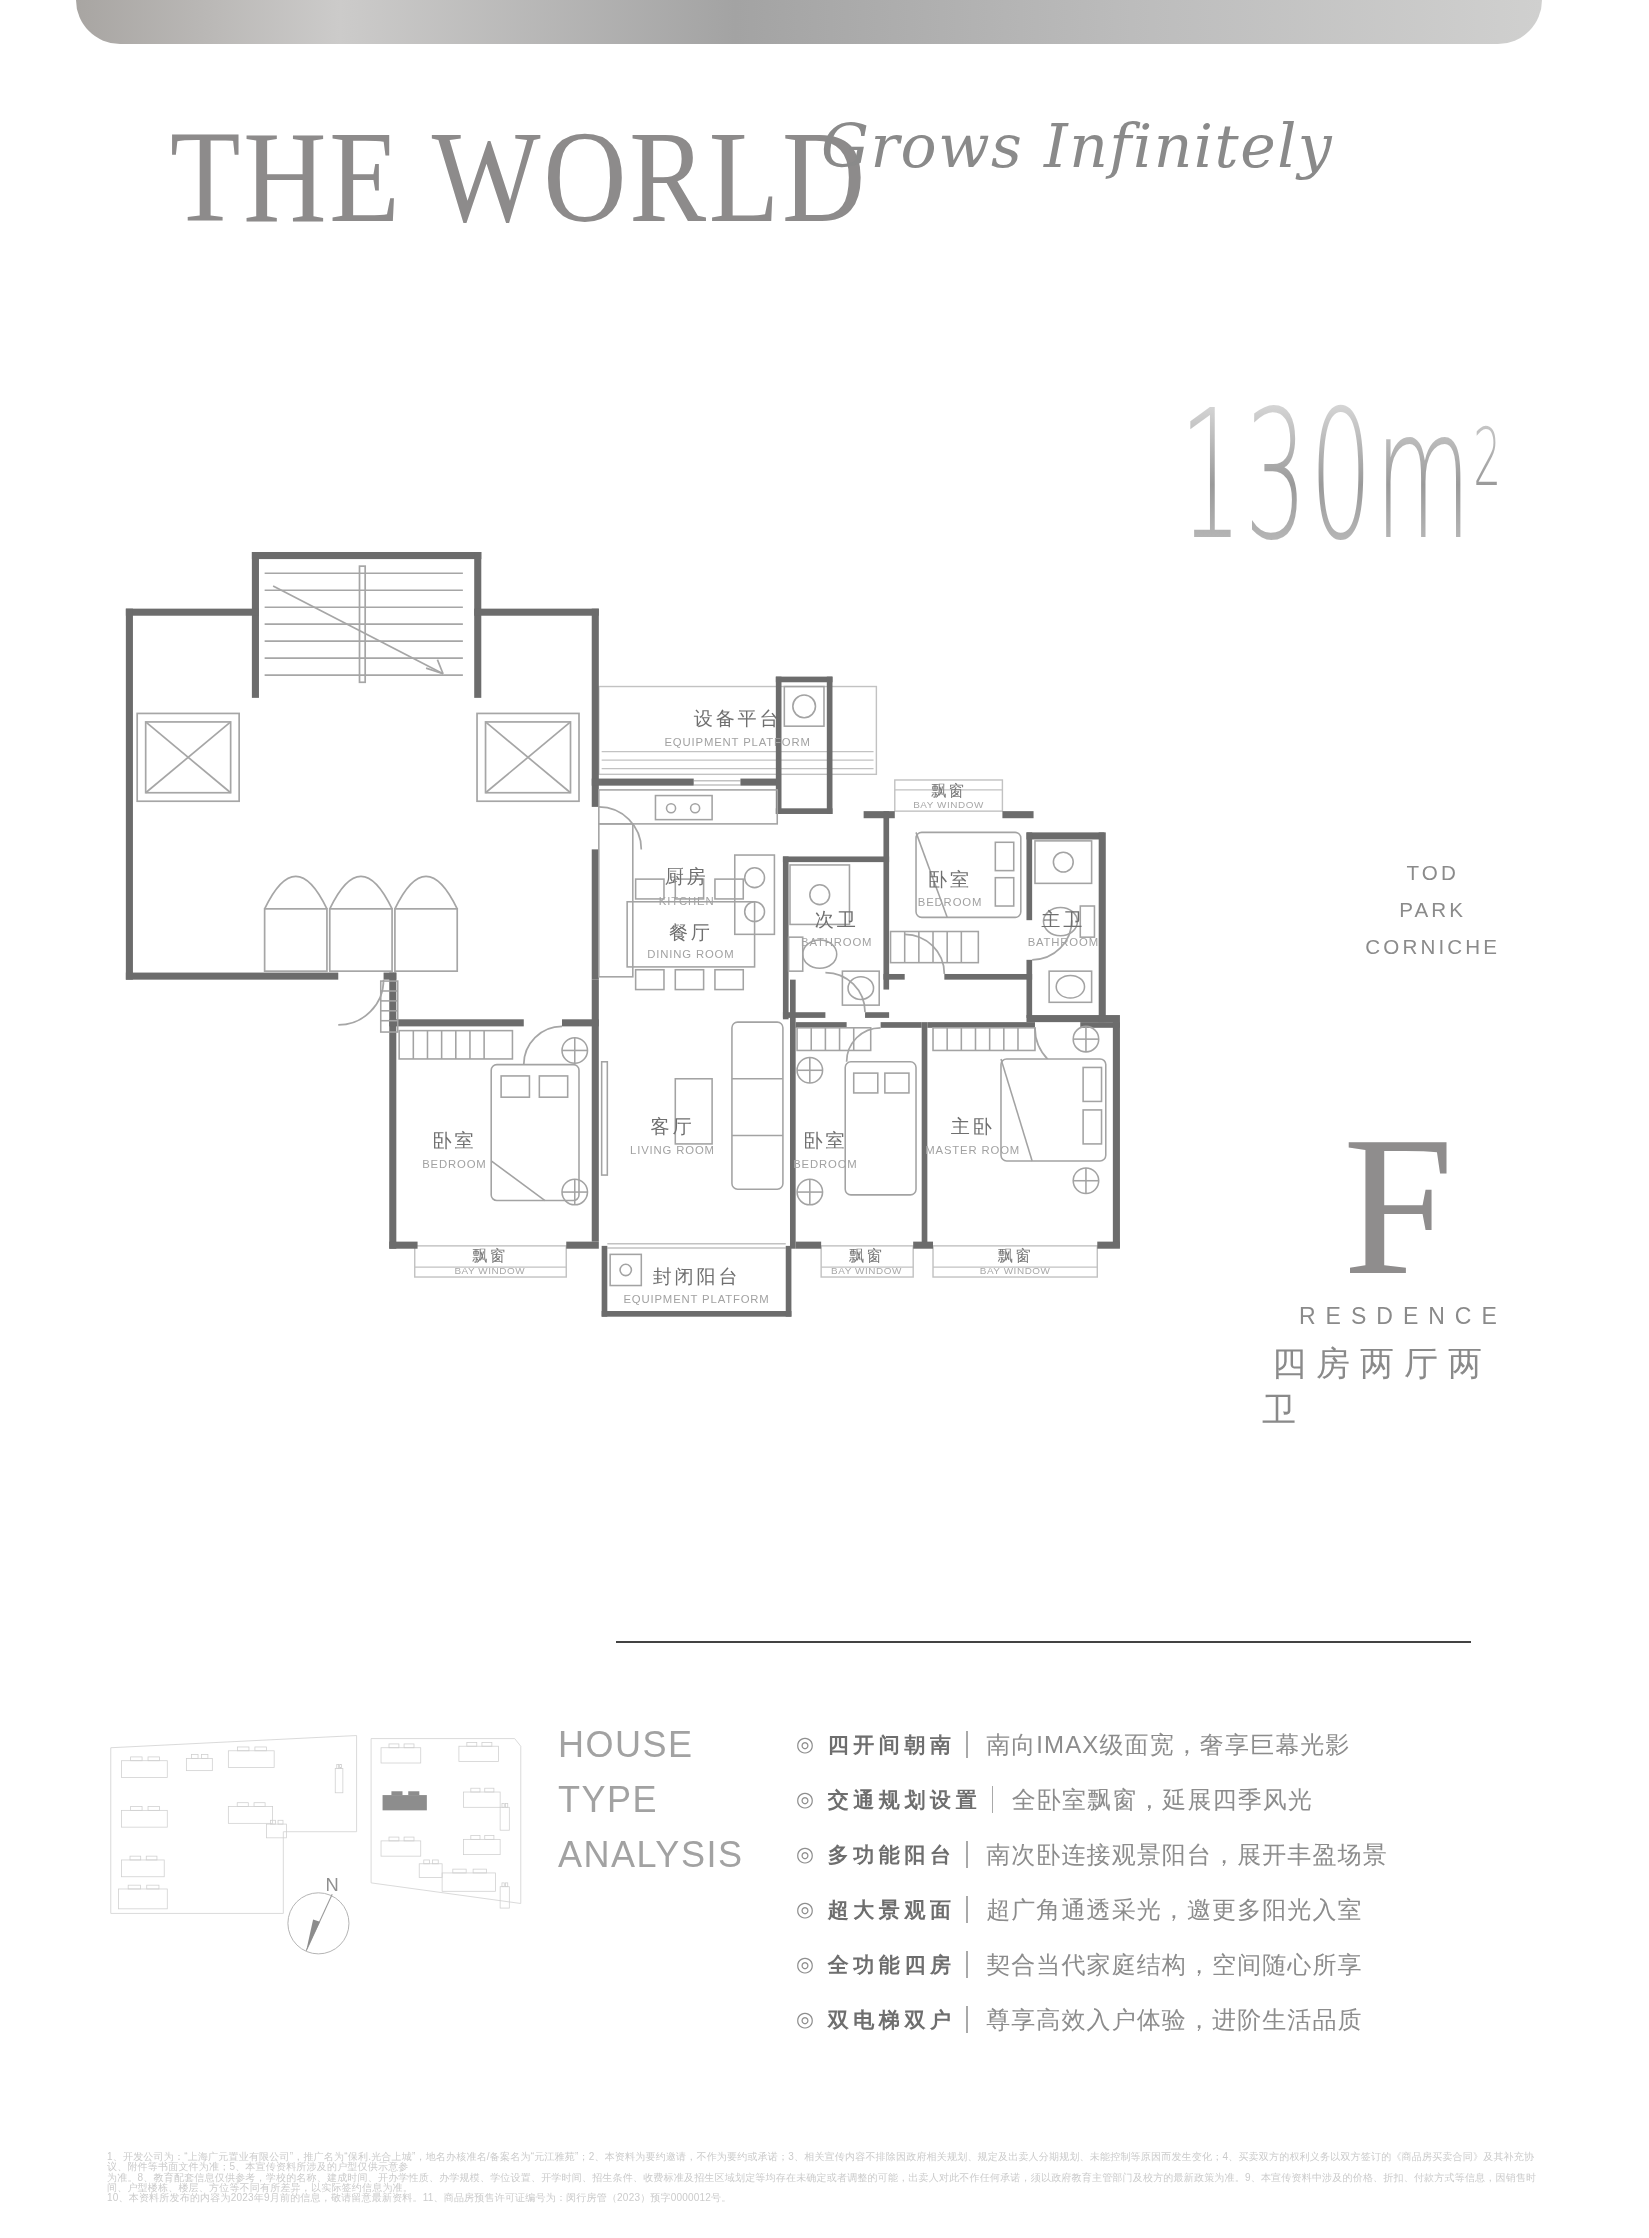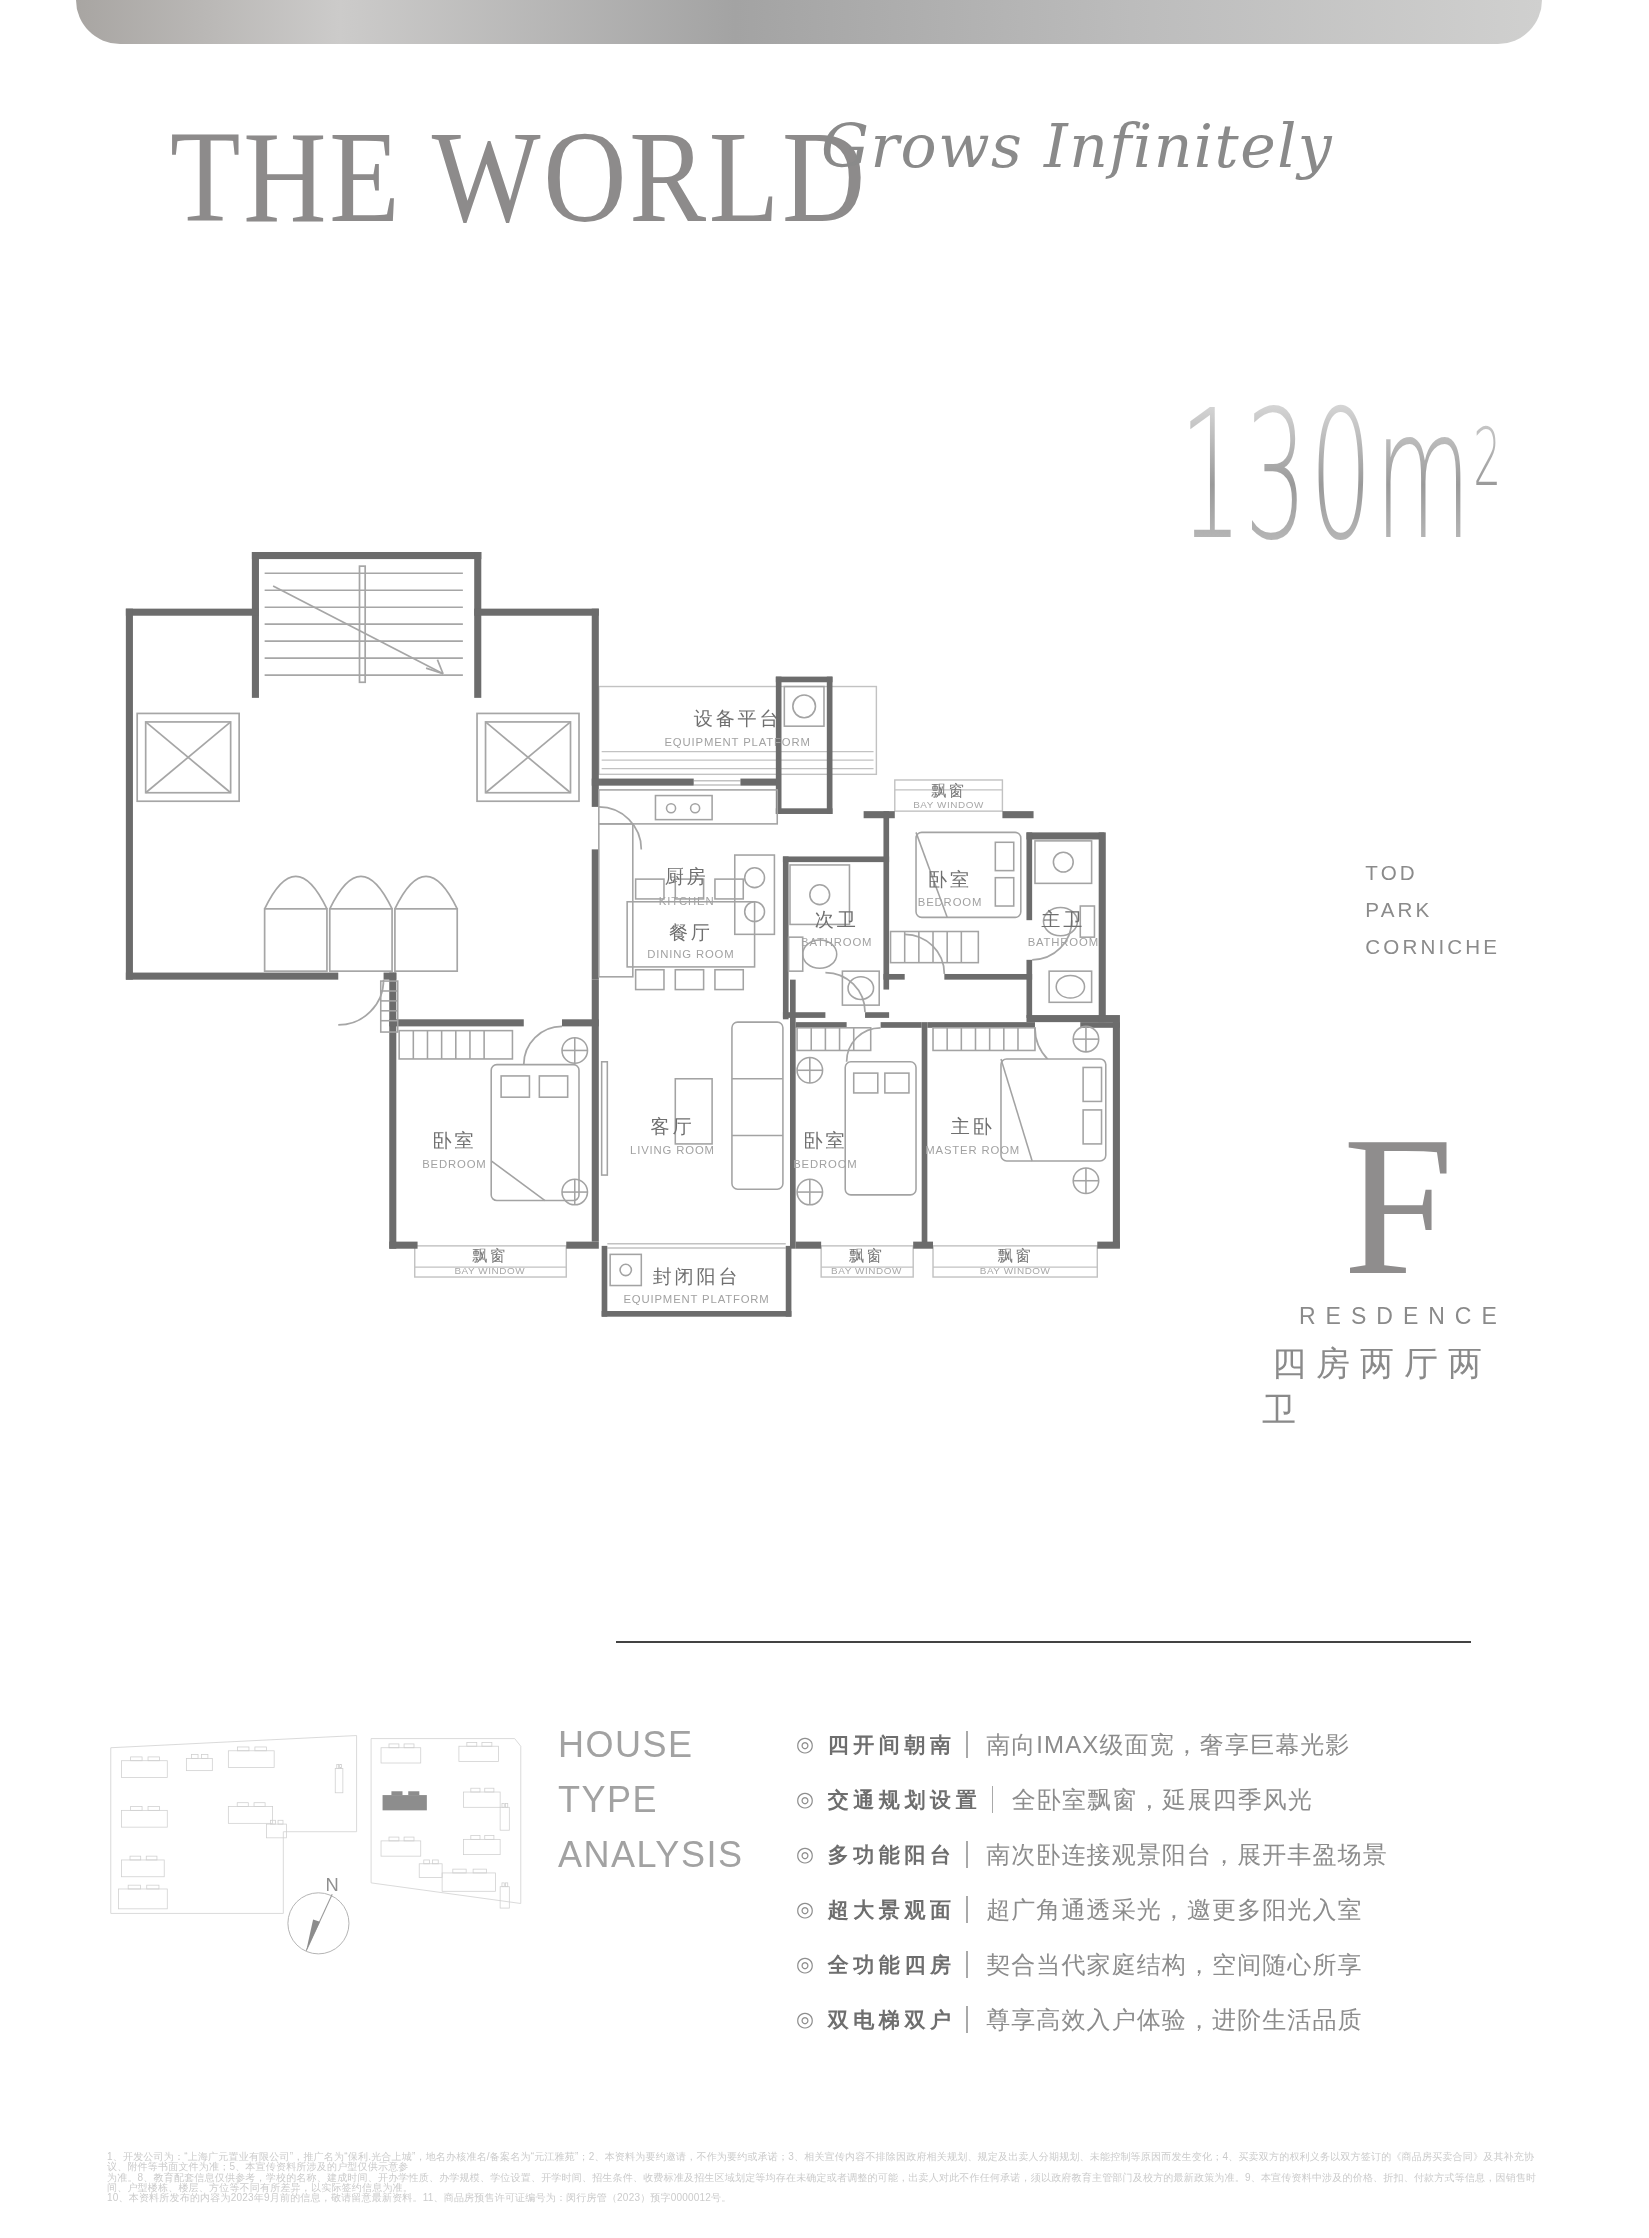--- a/index.html
+++ b/index.html
@@ -31,21 +31,21 @@
     font-family:"DejaVu Sans",sans-serif;font-weight:200;
     transform:scaleX(.55);transform-origin:right center;
     background:linear-gradient(180deg,#e3e3e3 0%,#9a9a9a 55%,#c2c2c2 100%);
     -webkit-background-clip:text;background-clip:text;color:transparent;
     white-space:nowrap;line-height:1;
   }
   #area-badge .digits{font-size:179px;letter-spacing:4.6px;}
   #area-badge .sup{font-size:80px;vertical-align:52px;letter-spacing:0;}
   
   #location-tags{
-    position:absolute;right:150px;top:854px;text-align:left;
+    position:absolute;right:150px;top:854px;text-align:center;
     font-size:20.6px;color:#8b8b8b;letter-spacing:3.1px;line-height:37px;
   }
   
   #residence-letter{
     position:absolute;left:1343px;top:1117px;
     font-family:"Liberation Serif",serif;font-size:199px;line-height:.9;
     color:#8f8d8d;
   }
   #residence-label{
     position:absolute;left:1289px;top:1303px;width:209px;text-align:right;

